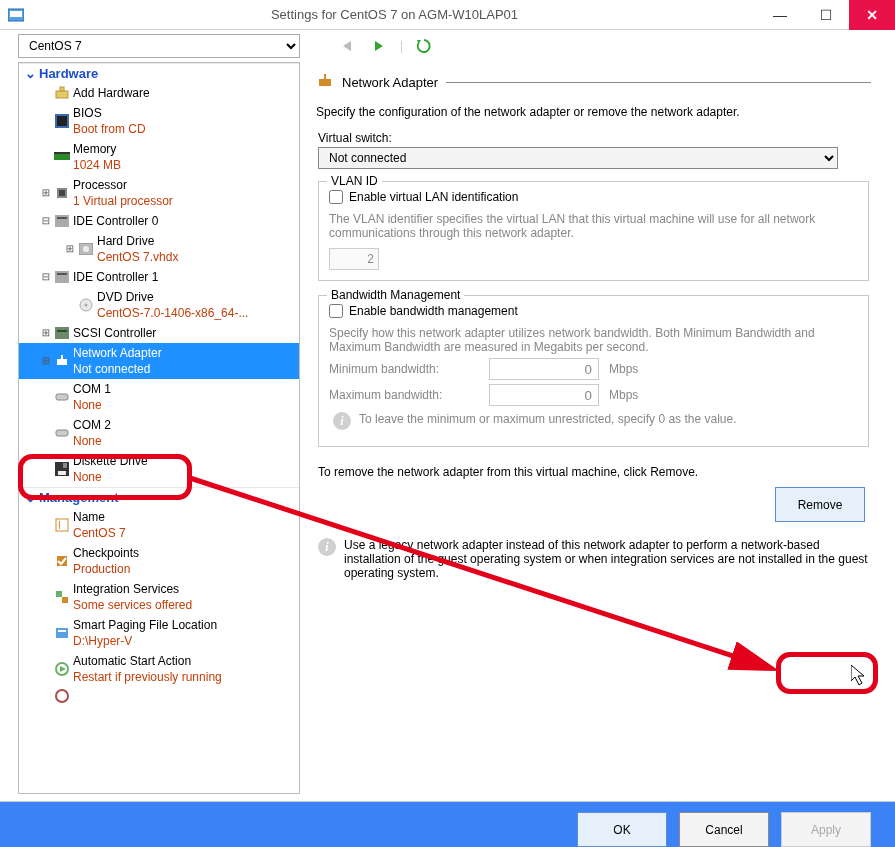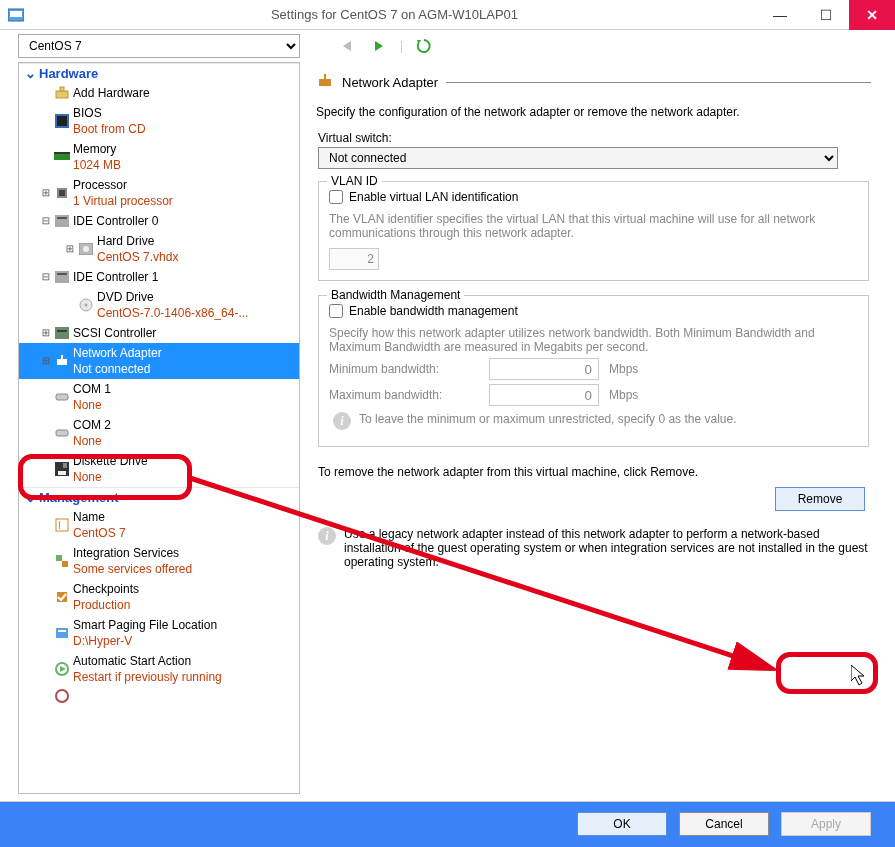--- a/index.html
+++ b/index.html
@@ -39,21 +39,21 @@
 .chk input { width: 14px; height: 14px; }
 .muted { color: #888; }
 .small-input { width: 50px; height: 22px; border: 1px solid #ccc; background: #fafafa; text-align: right; padding: 2px 4px; color: #888; font-size: 12px; }
 .bw-row { display: flex; align-items: center; gap: 10px; margin: 4px 0; }
 .bw-row label { width: 150px; color: #888; }
 .bw-row input { width: 110px; height: 22px; text-align: right; border: 1px solid #ccc; background: #fff; padding: 2px 6px; color: #888; }
 .info-row { display: flex; align-items: flex-start; gap: 8px; margin: 6px 4px; }
 .info-ico { width: 18px; height: 18px; border-radius: 50%; background: #d0d0d0; color: #fff; display: flex; align-items: center; justify-content: center; font-weight: bold; font-size: 12px; flex-shrink:0; font-style: italic; font-family: Georgia, serif; }
 .remove-row { display: flex; align-items: center; gap: 6px; margin: 8px 4px 2px 4px; }
 .remove-row .txt { flex: 1; }
-.btn { display: inline-flex; width: 90px; height: 24px; border: 1px solid #8a8a8a; background: #f4f4f4; align-items: center; justify-content: center; font-size: 12px; }
+.btn { display: inline-flex; width: 90px; height: 35px; border: 1px solid #8a8a8a; background: #f4f4f4; align-items: center; justify-content: center; font-size: 12px; }
 .btn-highlight { background: #e6f0fb; border: 1px solid #5a8fd6; }
 .btn.disabled { color: #aaa; border-color: #ccc; }
 .footer { display: flex; justify-content: flex-end; gap: 12px; padding: 10px 24px; border-top: 1px solid #ccc; background: #3b82f6; position: absolute; left: 0; right: 0; bottom: 0; height: 46px; }
 
 .annot { position: absolute; border: 5px solid #e2001a; border-radius: 14px; pointer-events: none; z-index: 50; }
 .annot-a { left: 18px; top: 454px; width: 174px; height: 46px; }
 .annot-b { left: 776px; top: 652px; width: 102px; height: 42px; }
 .arrow-svg { position: absolute; left: 0; top: 0; pointer-events: none; z-index: 49; }
 .cursor { position: absolute; left: 851px; top: 665px; z-index: 60; }
 </style>
@@ -299,41 +299,41 @@
       <div class="labels">
           <span class="lbl">Name</span>
           <span class="sub">CentOS 7</span>
         </div>
     </div>
 
     <div class="tree-item">
       <span class="exp"></span>
         <span class="ico">
           <svg width="14" height="14">
+            <rect x="2" y="2" width="10" height="10" fill="#d08a2a"></rect>
+            <polyline points="3,7 6,10 11,4" fill="none" stroke="#fff" stroke-width="2"></polyline>
+          </svg>
+        </span>
+      <div class="labels">
+          <span class="lbl">Checkpoints</span>
+          <span class="sub">Production</span>
+        </div>
+    </div>
+
+    <div class="tree-item">
+      <span class="exp"></span>
+        <span class="ico">
+          <svg width="14" height="14">
             <rect x="1" y="1" width="6" height="6" fill="#6ab06a"></rect>
             <rect x="7" y="7" width="6" height="6" fill="#d08a2a"></rect>
           </svg>
         </span>
       <div class="labels">
           <span class="lbl">Integration Services</span>
           <span class="sub">Some services offered</span>
-        </div>
-    </div>
-
-    <div class="tree-item">
-      <span class="exp"></span>
-        <span class="ico">
-          <svg width="14" height="14">
-            <rect x="2" y="2" width="10" height="10" fill="#d08a2a"></rect>
-            <polyline points="3,7 6,10 11,4" fill="none" stroke="#fff" stroke-width="2"></polyline>
-          </svg>
-        </span>
-      <div class="labels">
-          <span class="lbl">Checkpoints</span>
-          <span class="sub">Production</span>
         </div>
     </div>
 
     <div class="tree-item">
       <span class="exp"></span>
         <span class="ico">
           <svg width="14" height="14">
             <rect x="1" y="2" width="12" height="10" fill="#5aa0e6"></rect>
             <rect x="3" y="4" width="8" height="2" fill="#fff"></rect>
           </svg>

